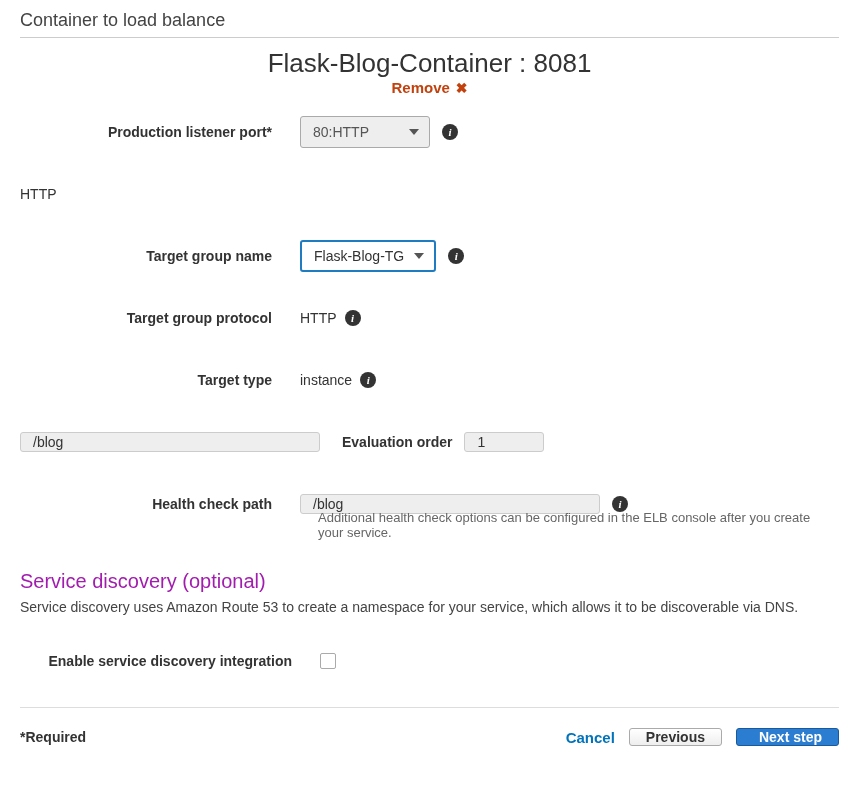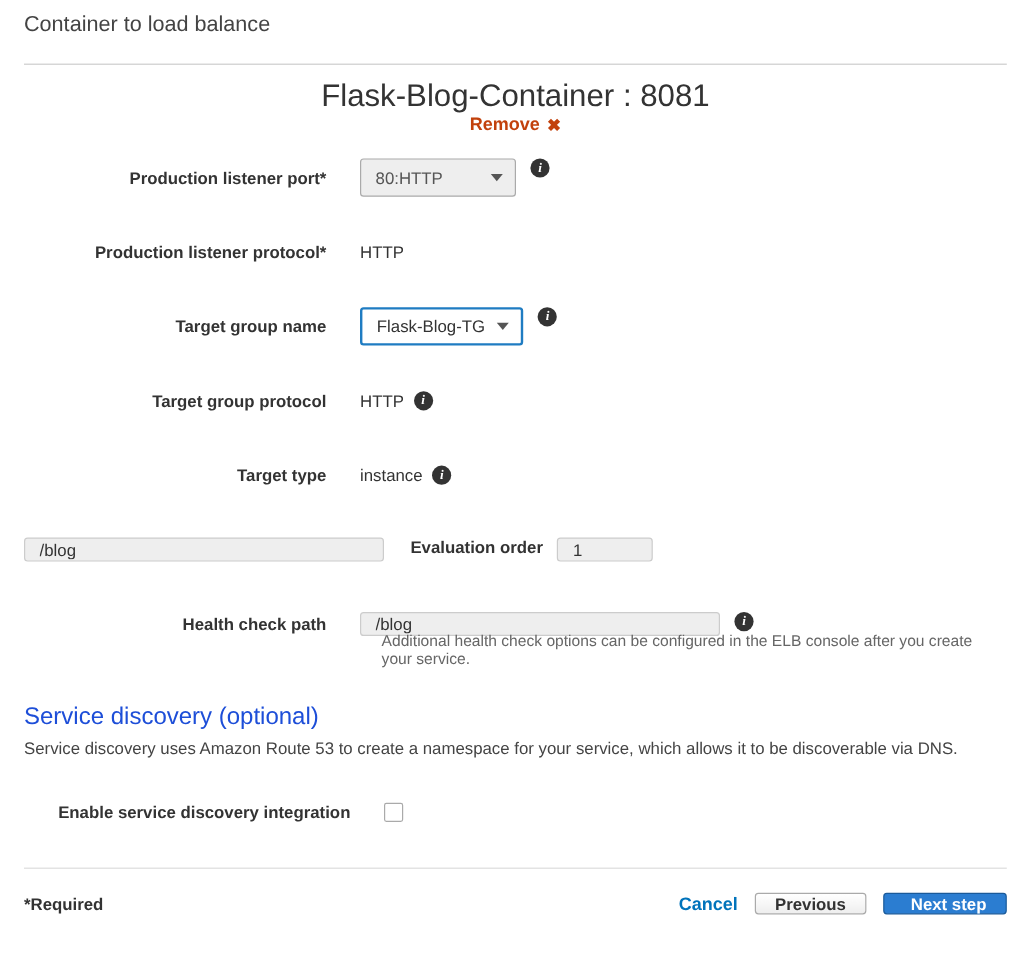--- a/index.html
+++ b/index.html
@@ -8,21 +8,21 @@
       font-size: 14px;
       color: #333;
       background: #fff;
       width: 859px;
       padding: 10px 20px 20px 20px;
     }
     .section-title {
       font-size: 18px;
       font-weight: 400;
       color: #444;
-      padding-bottom: 22px;
+      padding-bottom: 6px;
       border-bottom: 1px solid #ccc;
       margin-bottom: 10px;
     }
     .container-header {
       display: flex;
       align-items: center;
       justify-content: flex-end;
       margin-bottom: 20px;
       flex-direction: column;
     }
@@ -55,20 +55,21 @@
       width: 280px;
       text-align: right;
       font-weight: 700;
       font-size: 14px;
       color: #333;
       padding-right: 28px;
       flex-shrink: 0;
     }
     .form-value {
       display: flex;
+      align-items: center;
       gap: 12px;
       flex: 1;
     }
     .static-value {
       font-size: 14px;
       color: #333;
       display: flex;
       align-items: center;
       gap: 8px;
     }
@@ -136,21 +137,21 @@
       margin-bottom: 30px;
     }
     .eval-label {
       font-weight: 700;
       font-size: 14px;
       margin-left: 10px;
     }
     .section-sub {
       font-size: 20px;
       font-weight: 400;
-      color: #1d4ed8;
+      color: #a21caf;
       margin-top: 20px;
       margin-bottom: 6px;
     }
     .section-desc {
       font-size: 14px;
       color: #444;
       margin-bottom: 30px;
     }
     .checkbox {
       width: 16px;
@@ -225,21 +226,20 @@
     <div class="form-value">
       <div class="select-box">
         <span>80:HTTP</span>
         <span class="caret"></span>
       </div>
       <span class="info-icon">i</span>
     </div>
   </div>
 
   <div class="form-row">
-    <div class="form-label">Production listener protocol*</div>
     <div class="form-value">
       <span class="static-value">HTTP</span>
     </div>
   </div>
 
   <div class="form-row">
     <div class="form-label">Target group name</div>
     <div class="form-value">
       <div class="select-box white">
         <span>Flask-Blog-TG</span>

